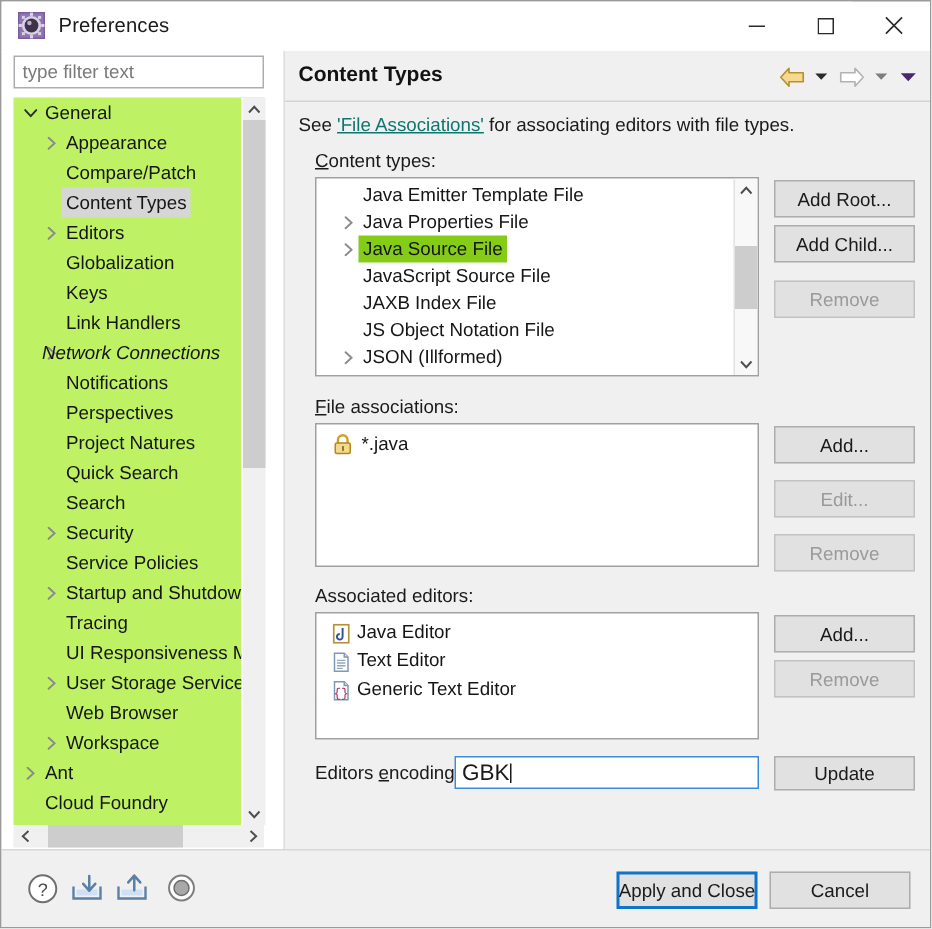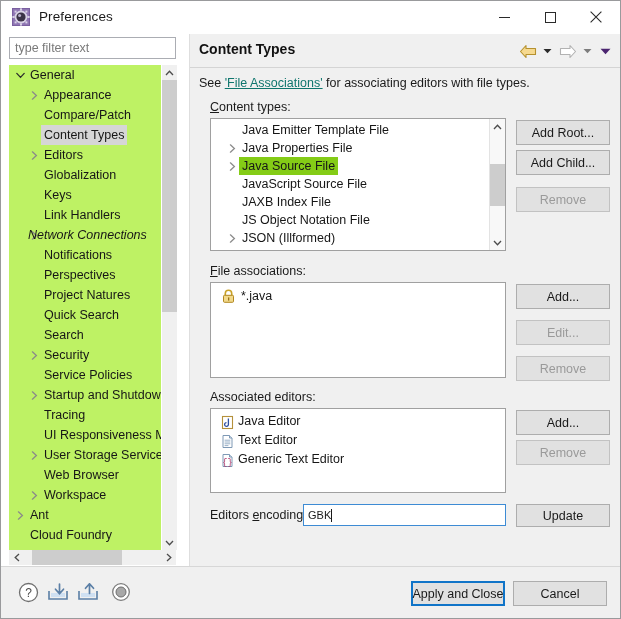--- a/index.html
+++ b/index.html
@@ -245,21 +245,21 @@
   }
   .btn.disabled { color: #9a9a9a; background: #e1e1e1; border-color: #c2c2c2; }
 
   .textinput {
     position: absolute;
     box-sizing: border-box;
     height: 22px;
     background: #ffffff;
     border: 1px solid #3d8bd4;
     font-family: "Liberation Sans", sans-serif;
-    font-size: 11px;
+    font-size: 15px;
     color: #1a1a1a;
     padding: 0 4px;
     outline: none;
   }
 
   
   #bottom-bar {
     position: absolute; left: 0; top: 565px;
     width: 619px; height: 52px;
     background: #f0f0f0;

